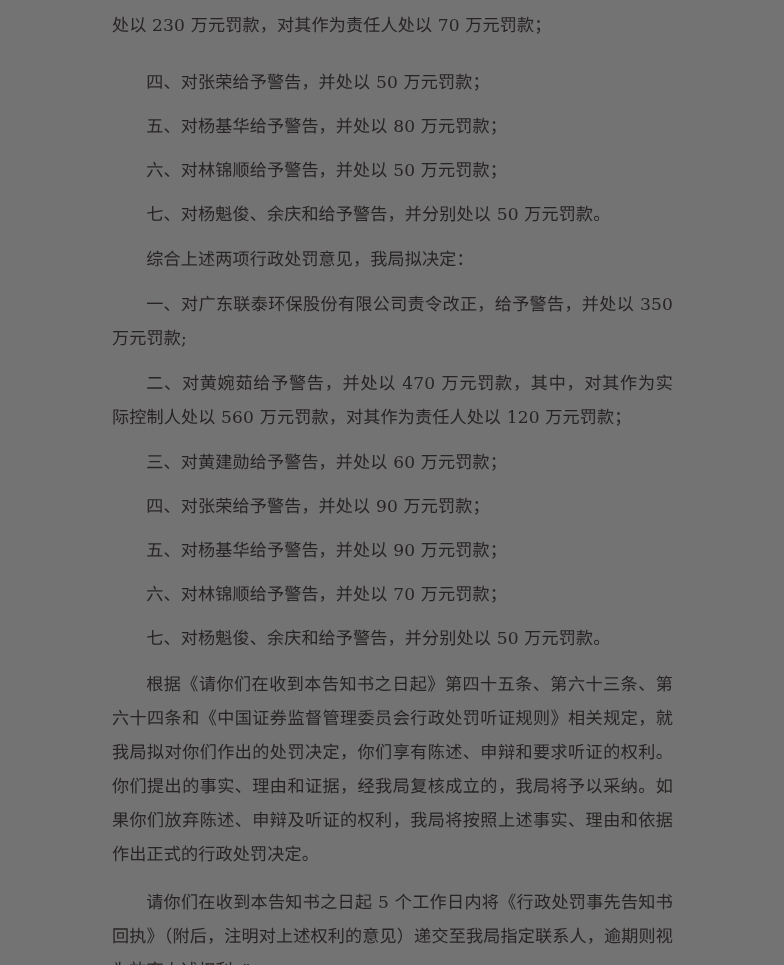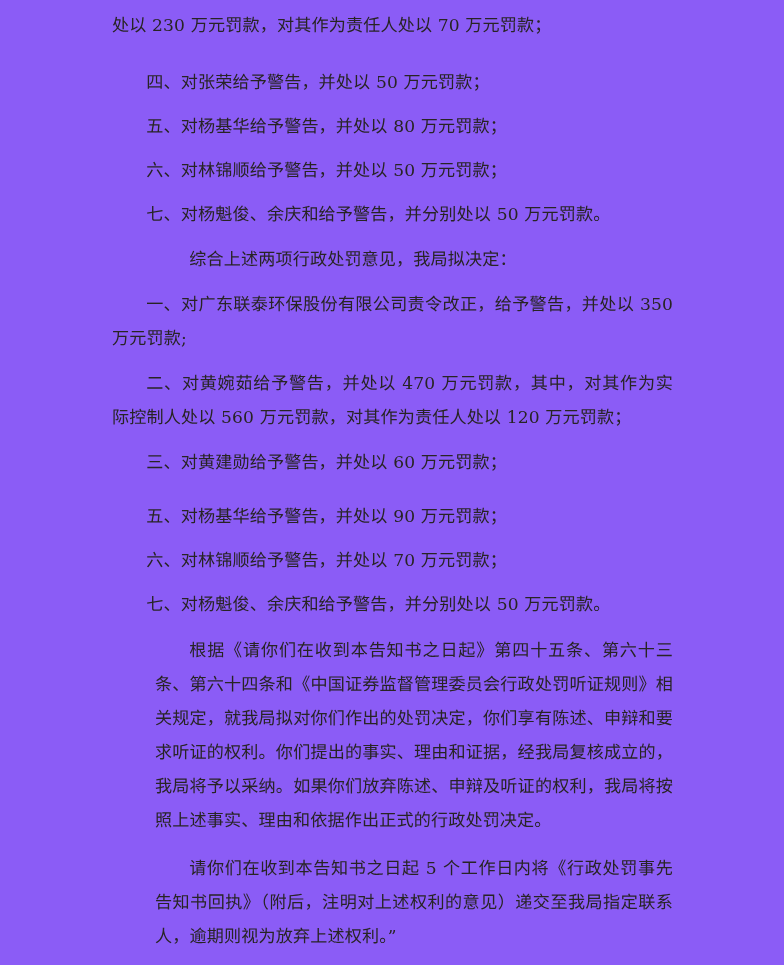--- a/index.html
+++ b/index.html
@@ -17,21 +17,21 @@
     color: #231f20;
     -webkit-font-smoothing: antialiased;
   }
 
   .page {
     position: absolute;
     left: 0;
     top: 0;
     width: 784px;
     height: 965px;
-    background: #8b5cf6;
+    background: #737373;
   }
 
   .text-column {
     position: absolute;
     left: 112px;
     top: 0px;
     width: 561px;
   }
 
   
@@ -47,21 +47,20 @@
   }
 
   
   .para.cont {
     text-indent: 0;
   }
 
   
   .para.indent {
     text-indent: 2em;
-    margin-left: 43px;
   }
 
   
   .item {
     font-size: 17.1px;
     line-height: 34px;
     text-indent: 2em;
     text-align: justify;
     text-justify: inter-ideograph;
     color: #282424;
@@ -111,20 +110,21 @@
 
     <p class="item">一、对广东联泰环保股份有限公司责令改正，给予警告，并处以 350 万元罚款;</p>
     <div class="gap-11"></div>
 
     <p class="item">二、对黄婉茹给予警告，并处以 470 万元罚款，其中，对其作为实际控制人处以 560 万元罚款，对其作为责任人处以 120 万元罚款；</p>
     <div class="gap-11"></div>
 
     <p class="item">三、对黄建勋给予警告，并处以 60 万元罚款；</p>
     <div class="gap-10"></div>
 
+    <p class="item">四、对张荣给予警告，并处以 90 万元罚款；</p>
     <div class="gap-10"></div>
 
     <p class="item">五、对杨基华给予警告，并处以 90 万元罚款；</p>
     <div class="gap-10"></div>
 
     <p class="item">六、对林锦顺给予警告，并处以 70 万元罚款；</p>
     <div class="gap-10"></div>
 
     <p class="item">七、对杨魁俊、余庆和给予警告，并分别处以 50 万元罚款。</p>
 

